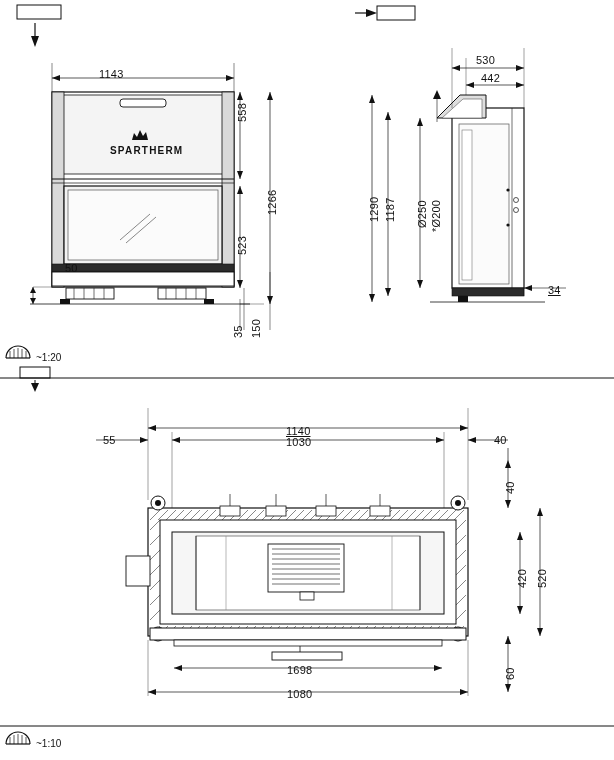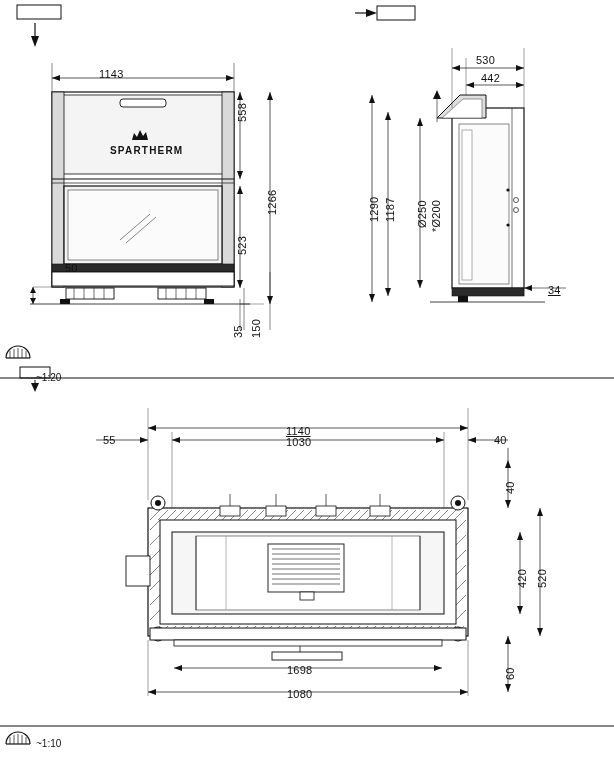--- a/index.html
+++ b/index.html
@@ -378,16 +378,16 @@
   <div class="dim" style="left:286px;top:436px;">1030</div>
   <div class="dim" style="left:62px;top:434px;margin-left:41px;">55</div>
   <div class="dim" style="left:494px;top:434px;">40</div>
   <div class="dim" style="left:504px;top:494px;transform:rotate(-90deg);transform-origin:left top;">40</div>
   <div class="dim" style="left:516px;top:588px;transform:rotate(-90deg);transform-origin:left top;">420</div>
   <div class="dim" style="left:536px;top:588px;transform:rotate(-90deg);transform-origin:left top;">520</div>
   <div class="dim" style="left:504px;top:680px;transform:rotate(-90deg);transform-origin:left top;">60</div>
   <div class="dim" style="left:287px;top:664px;">1698</div>
   <div class="dim" style="left:287px;top:688px;">1080</div>
 
-  <div class="scalelbl" style="left:36px;top:372px;">~1:20</div>
+  <div class="scalelbl" style="left:36px;top:352px;">~1:20</div>
   <div class="scalelbl" style="left:36px;top:738px;">~1:10</div>
 
 </div>
 
 </body></html>

